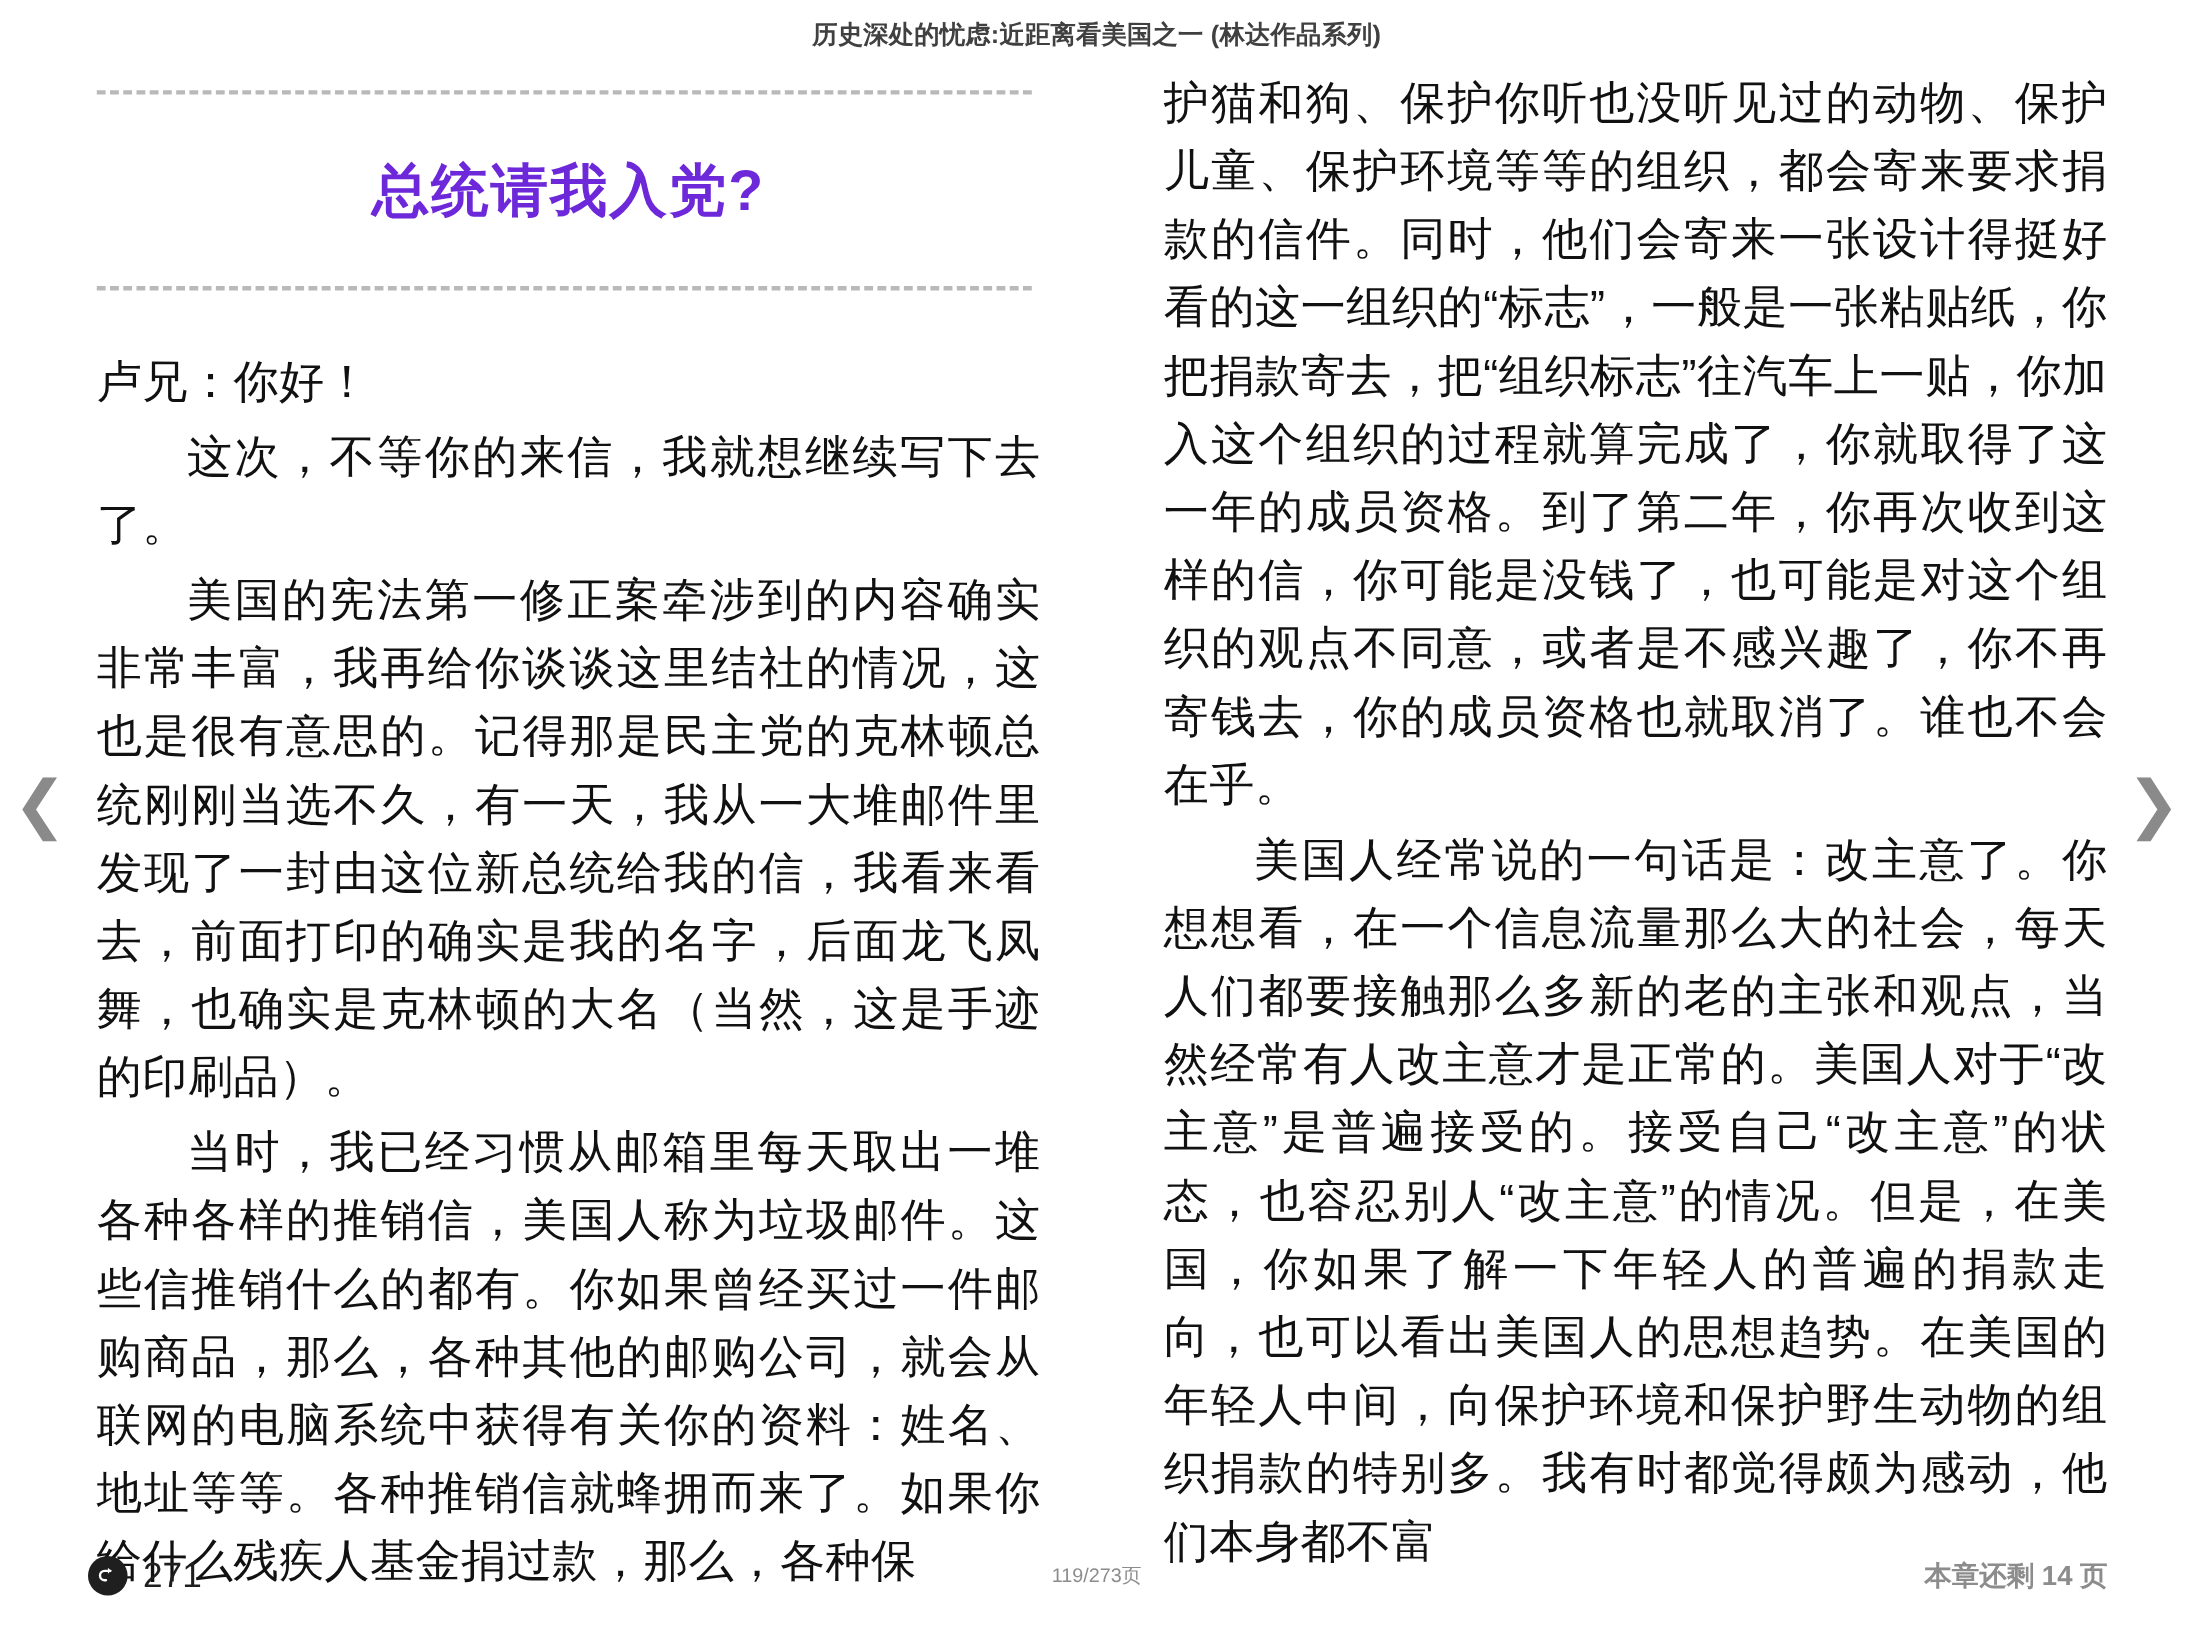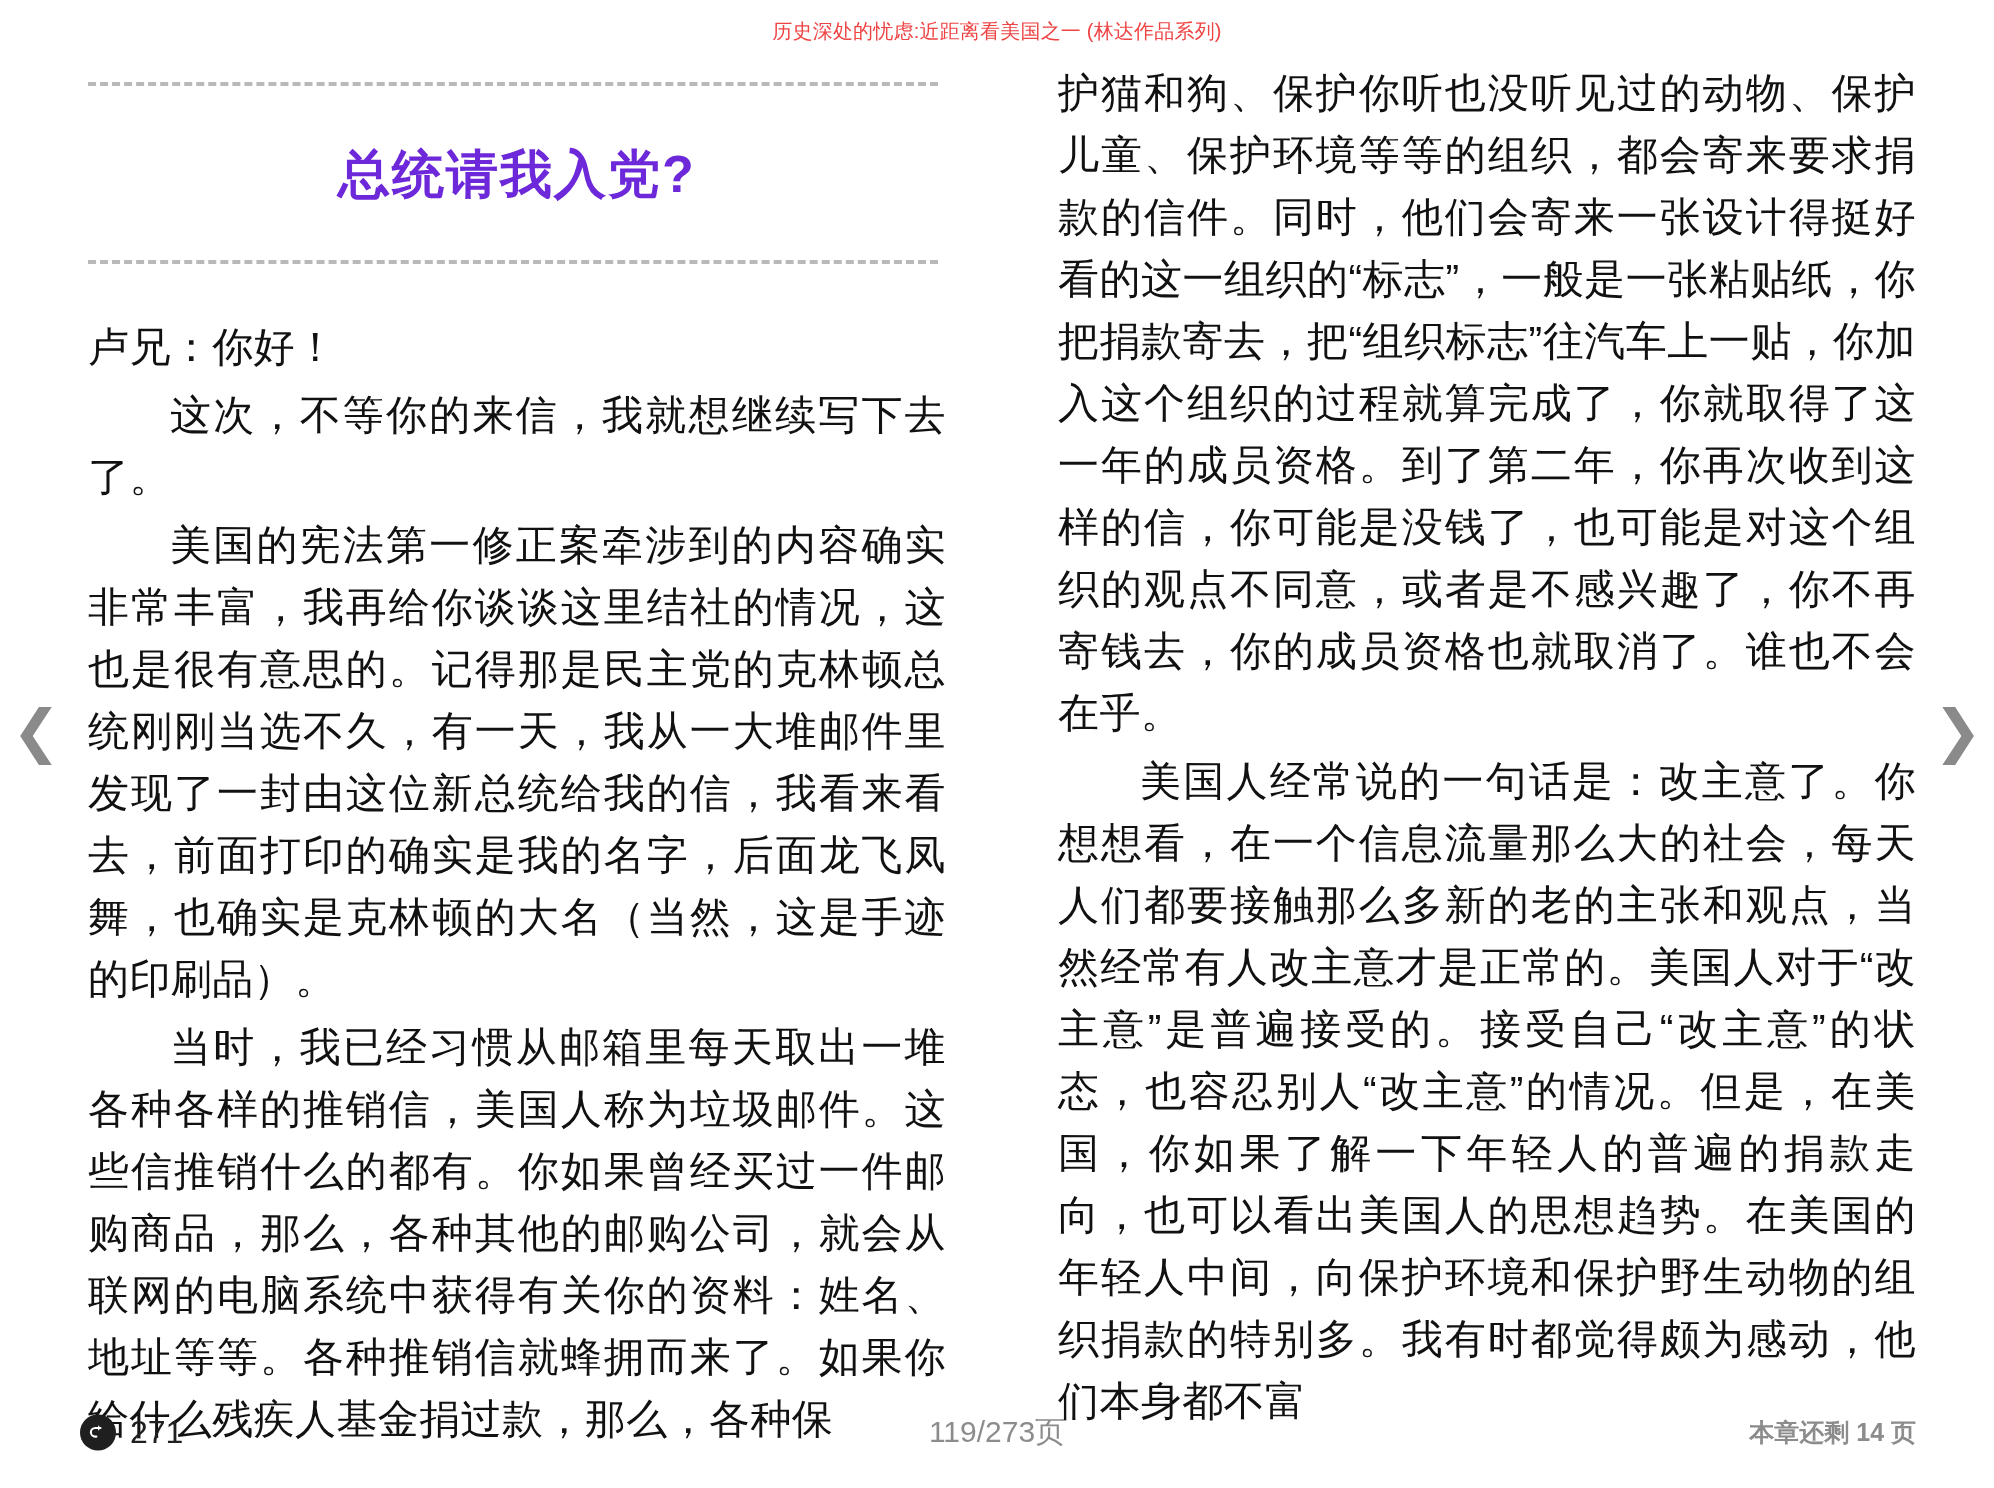--- a/index.html
+++ b/index.html
@@ -22,23 +22,23 @@
     position: absolute;
     top: 0;
     left: 0;
     width: 1994px;
     height: 62px;
     display: flex;
     align-items: center;
     justify-content: center;
   }
   .book-header .title {
-    font-size: 20px;
-    font-weight: normal;
-    color: #ef4444;
+    font-size: 23px;
+    font-weight: bold;
+    color: #404040;
     letter-spacing: 0.2px;
     white-space: nowrap;
   }
 
   
   .reader-page {
     position: absolute;
     top: 62px;
     left: 0;
     width: 1994px;
@@ -141,21 +141,21 @@
     color: #1f1f1f;
     font-weight: 400;
   }
   .footer-center {
     position: absolute;
     left: 0;
     right: 0;
     top: 50%;
     transform: translateY(-50%);
     text-align: center;
-    font-size: 30px;
+    font-size: 18px;
     color: #8c8c8c;
   }
   .footer-right {
     position: absolute;
     right: 78px;
     top: 50%;
     transform: translateY(-50%);
     font-size: 25px;
     color: #8c8c8c;
     font-weight: bold;

